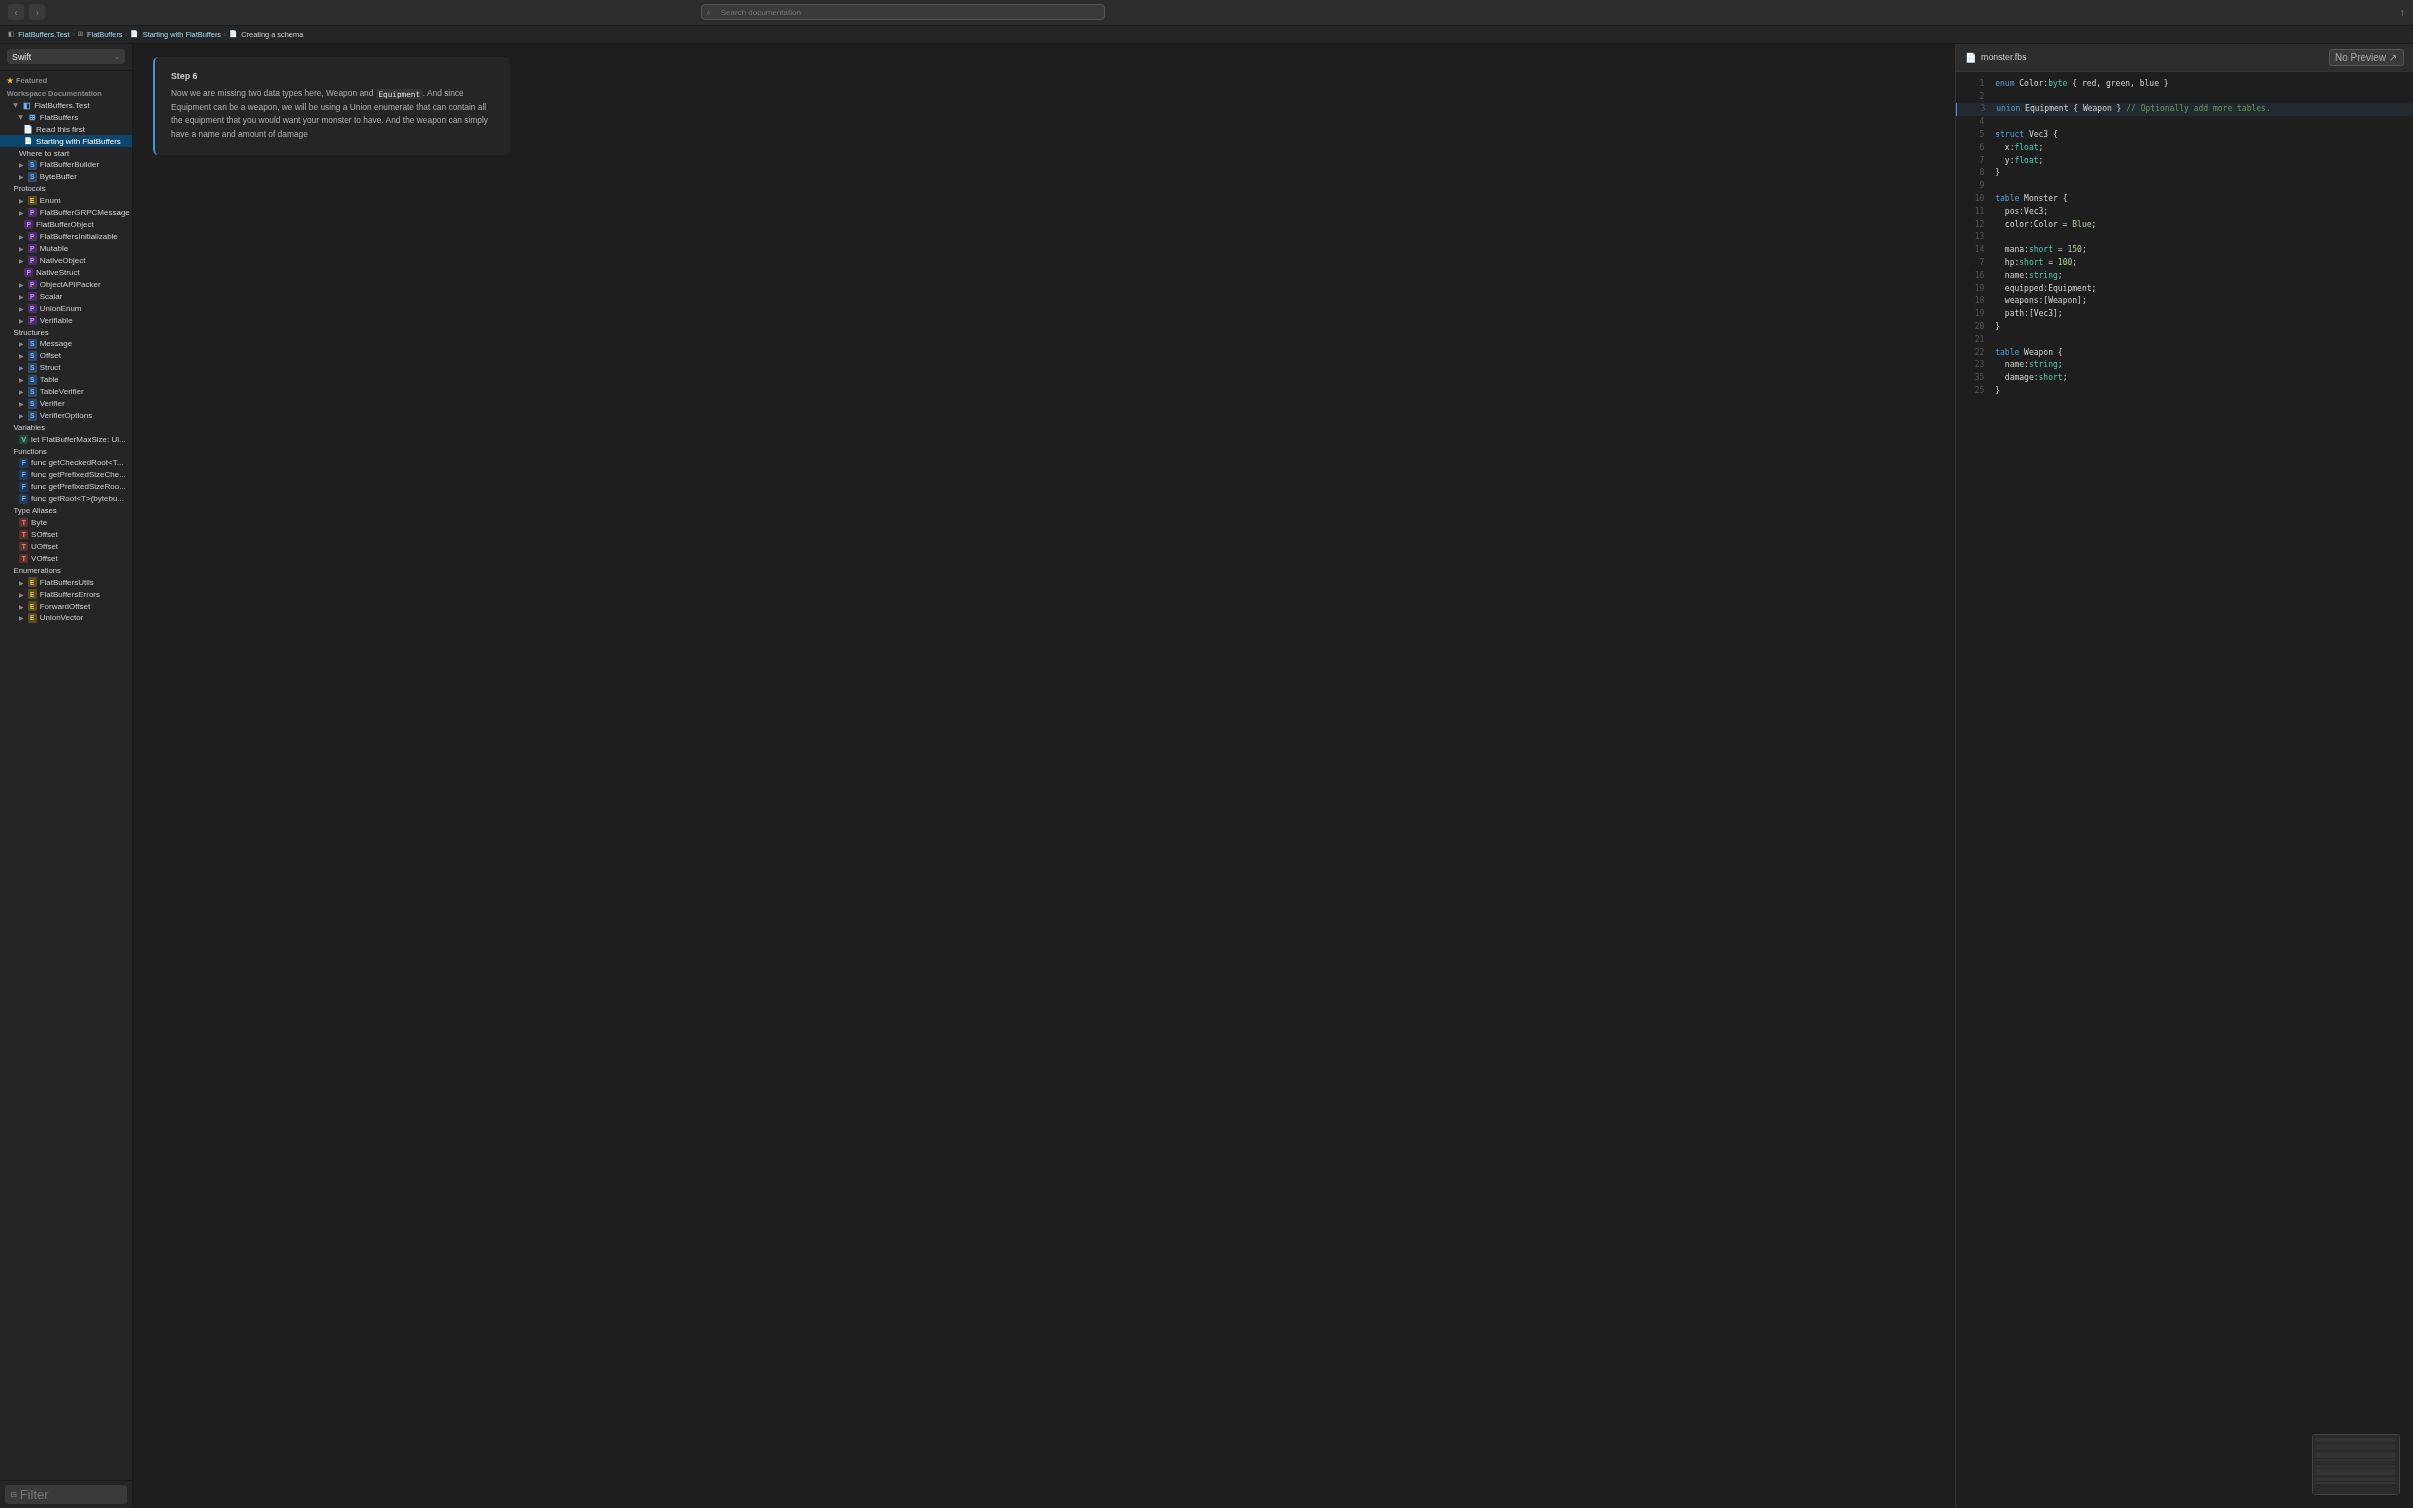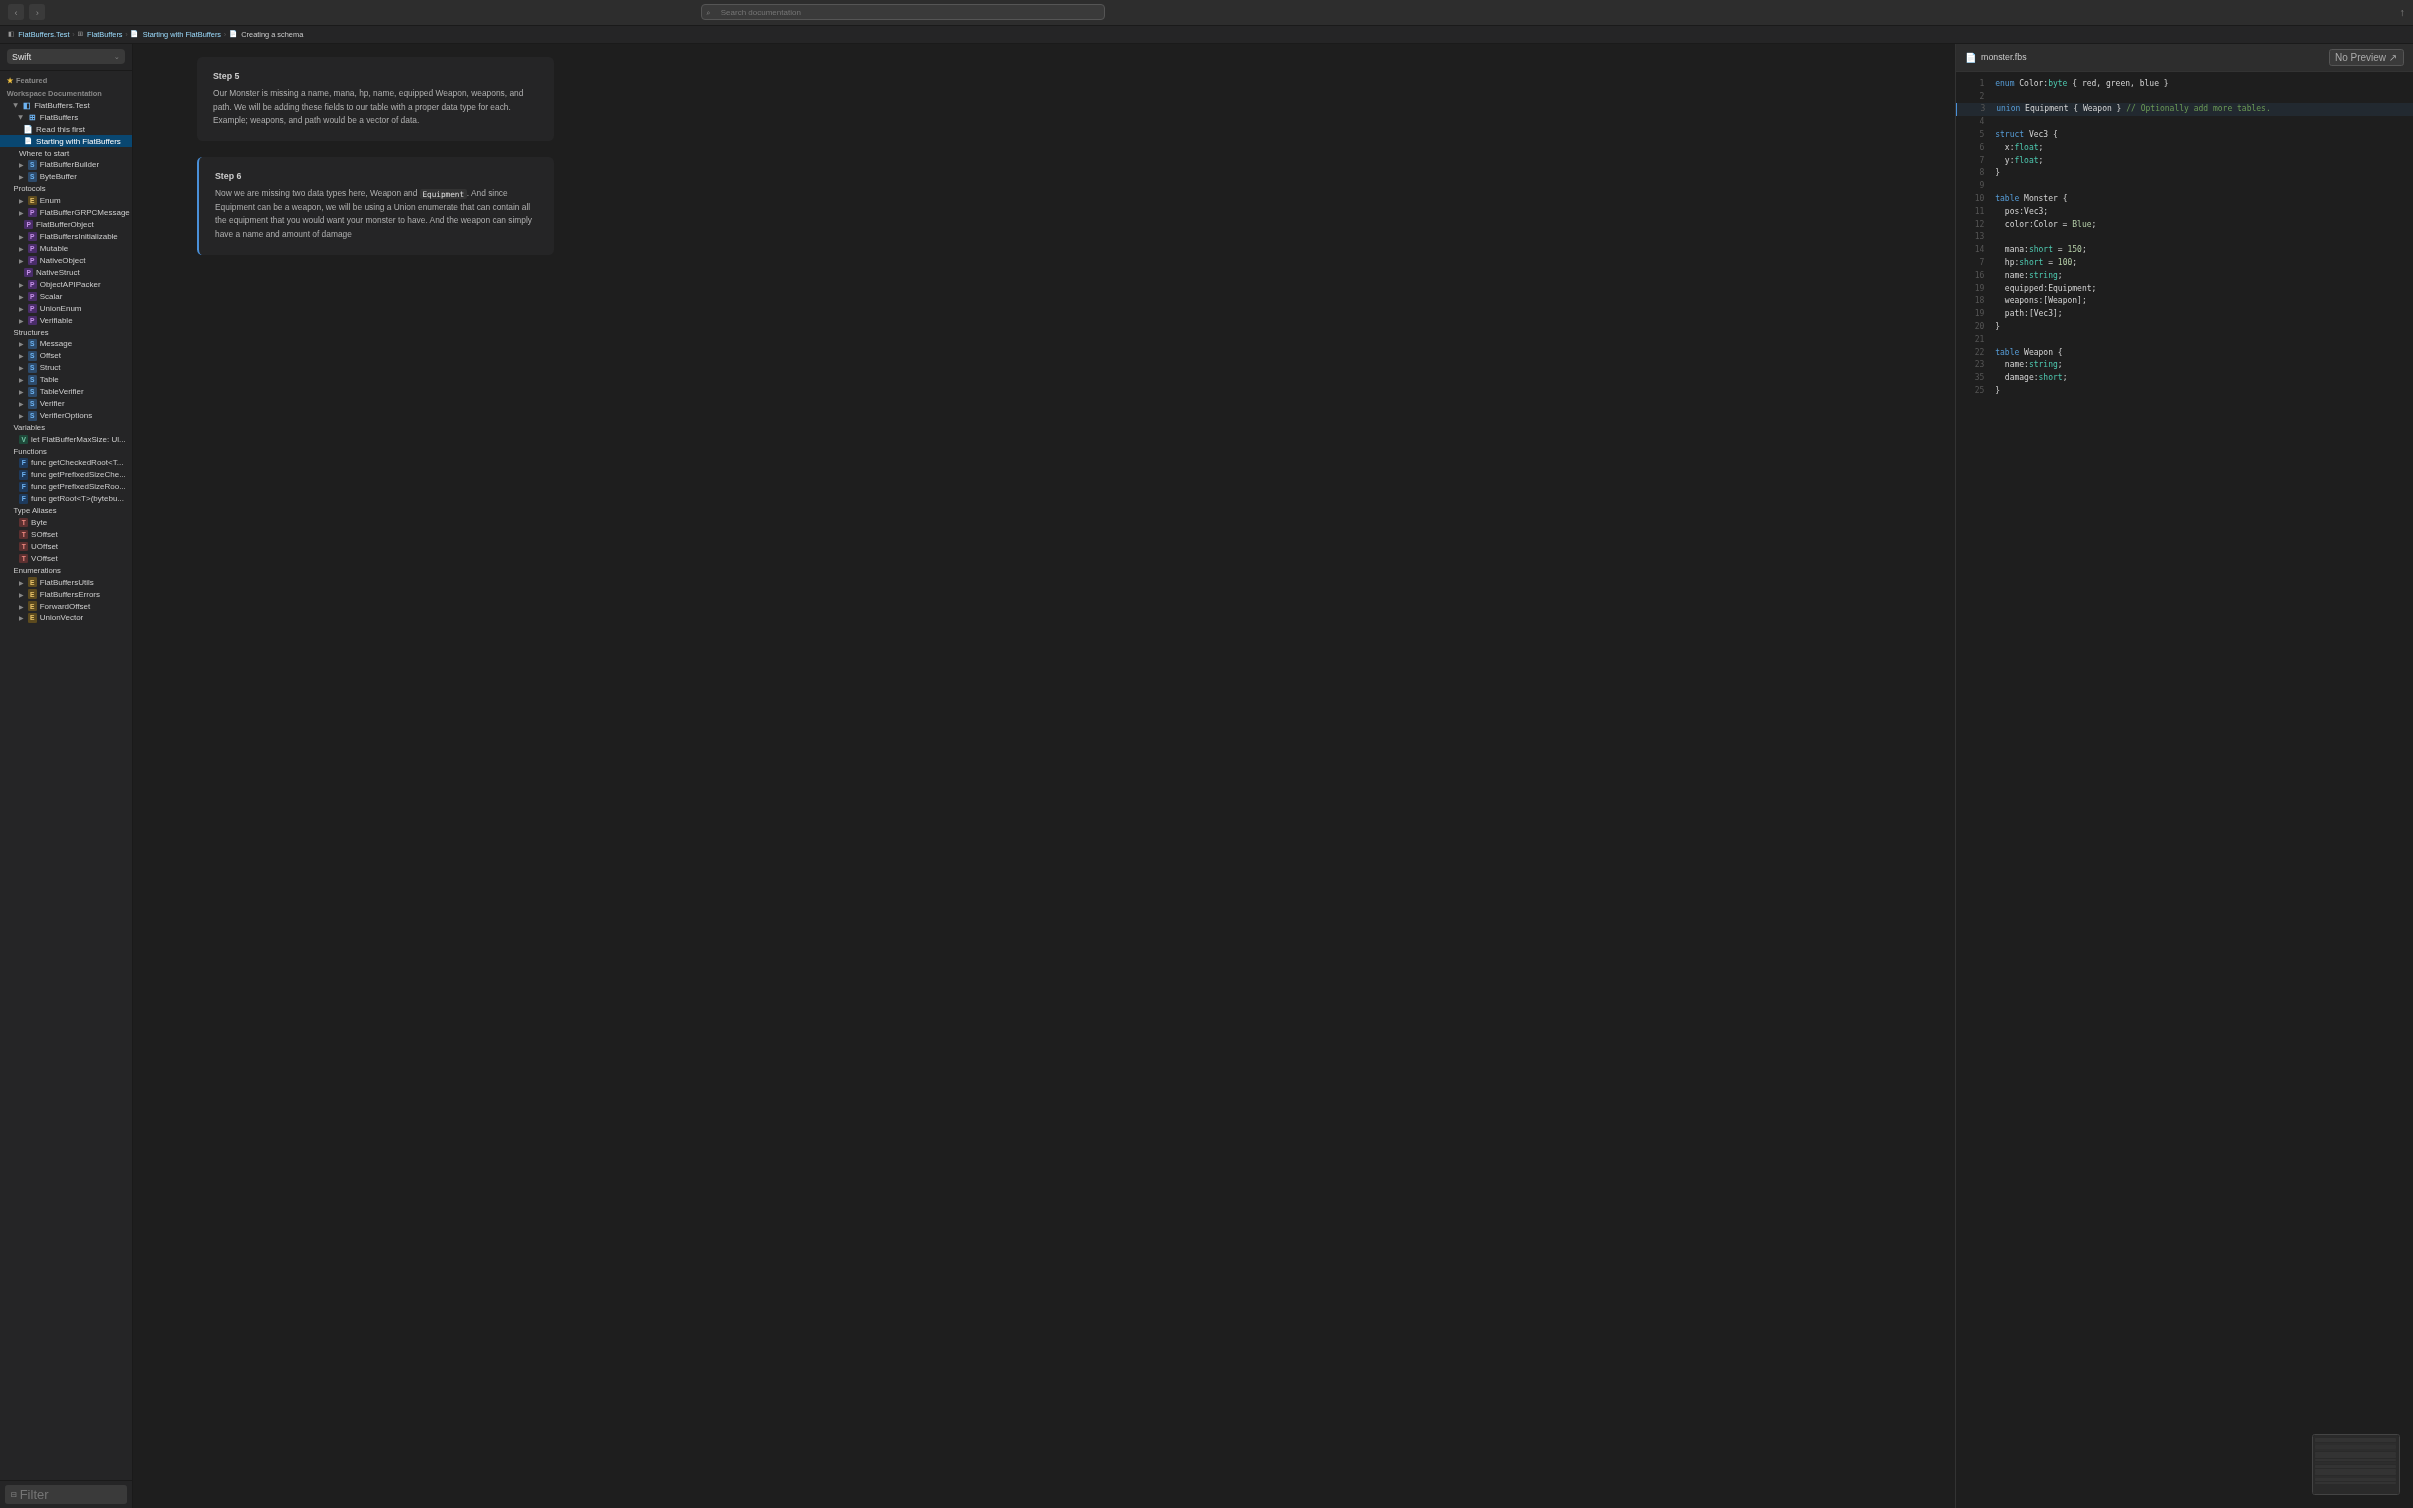--- a/index.html
+++ b/index.html
@@ -84,21 +84,20 @@
     .breadcrumb-sep { color: #555; }
     .breadcrumb-item { color: #9cdcfe; cursor: pointer; }
     .breadcrumb-item.active { color: #cccccc; cursor: default; }
     .bc-icon { font-size: 6.7px; margin-right: 1.3px; }
 
     
     .main-layout {
       display: flex;
       flex: 1;
       overflow: hidden;
-      gap: 44px;
     }
 
     
     .sidebar {
       width: 133px;
       background: #252526;
       border-right: 0.7px solid #1a1a1a;
       display: flex;
       flex-direction: column;
       overflow: hidden;
@@ -646,24 +645,20 @@
         <span style="color:#888;font-size:7.4px;">⊟</span>
         <input type="text" placeholder="Filter" style="">
       </div>
     </div>
   </div>
 
   <div class="content-area">
 
     <div class="doc-content">
 
-      <div class="step-card">
-        <div class="step-title">Step 5</div>
-        <div class="step-body">Our Monster is missing a name, mana, hp, name, equipped Weapon, weapons, and path. We will be adding these fields to our table with a proper data type for each. Example; weapons, and path would be a vector of data.</div>
-      </div>
 
       <div class="step-card highlighted">
         <div class="step-title">Step 6</div>
         <div class="step-body">
           Now we are missing two data types here, Weapon and <code>Equipment</code>. And since Equipment can be a weapon, we will be using a Union enumerate that can contain all the equipment that you would want your monster to have. And the weapon can simply have a name and amount of damage
         </div>
       </div>
 
 
     </div>

